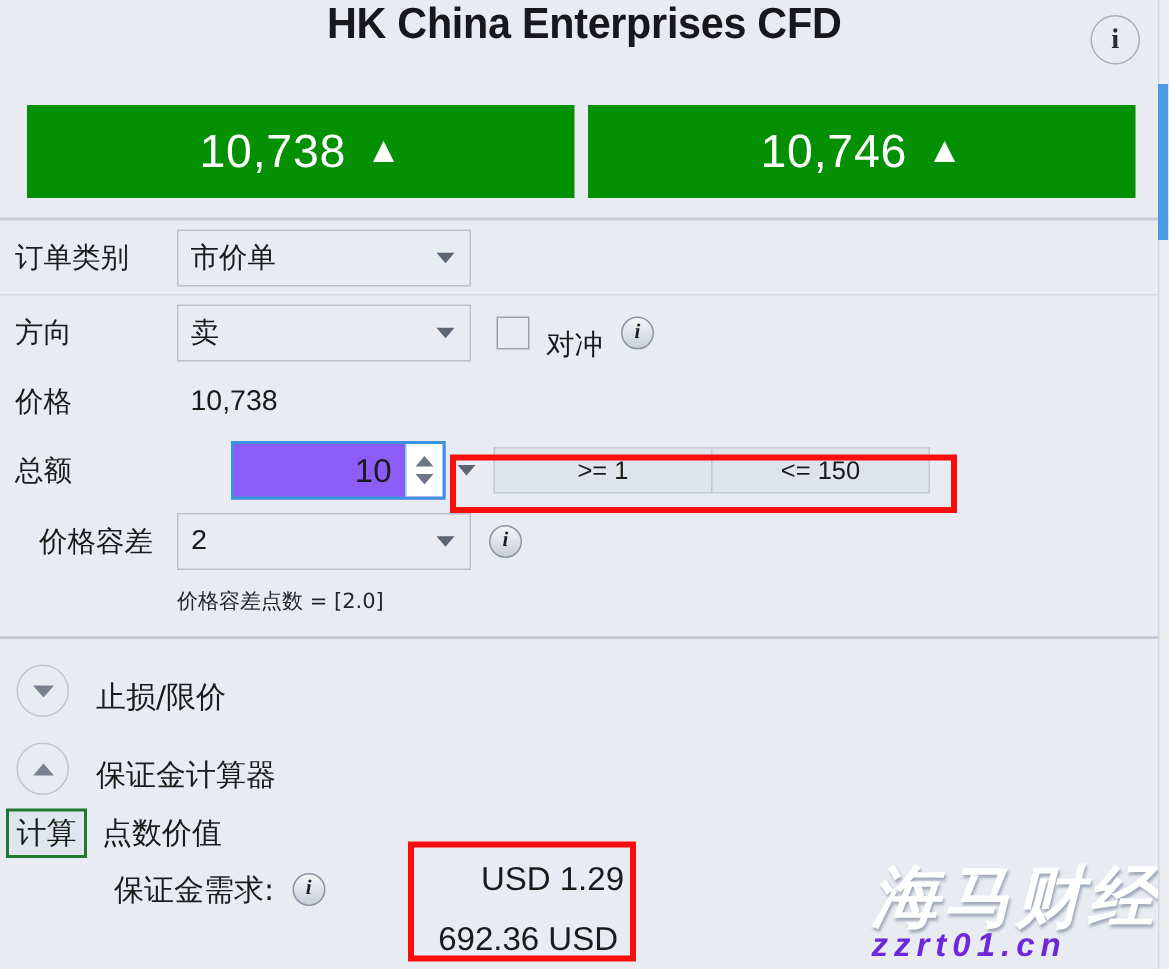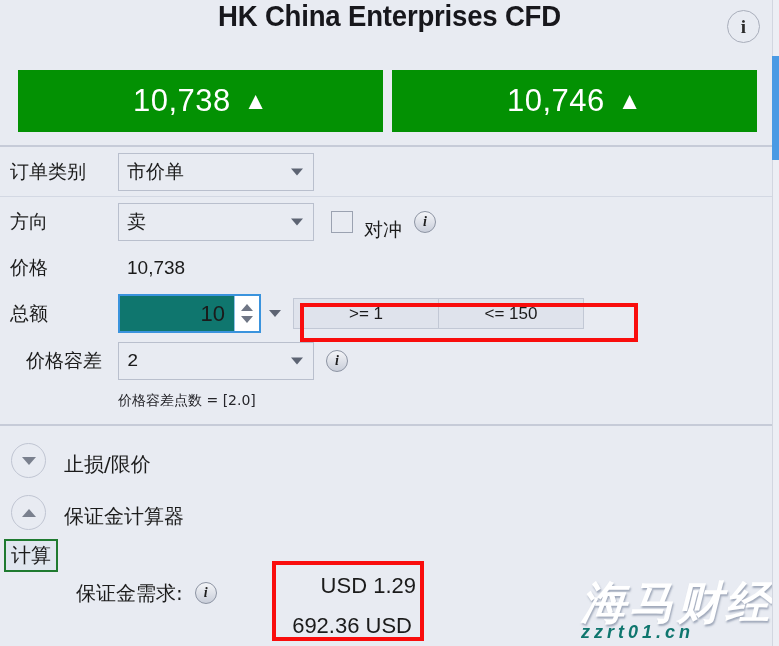--- a/index.html
+++ b/index.html
@@ -186,21 +186,21 @@
   
   .qty-wrap {
     display: flex;
     align-items: center;
     position: relative;
   }
   .qty-box {
     width: 143px;
     height: 39px;
     border: 2px solid #3a93dd;
-    background: #0f766e;
+    background: #8b5cf6;
     display: flex;
     align-items: center;
     box-sizing: border-box;
   }
   .qty-input {
     flex: 1;
     text-align: right;
     font-size: 22px;
     padding-right: 9px;
     border: 0;
@@ -389,24 +389,24 @@
     font-size: 45px;
     font-weight: bold;
     font-style: italic;
     color: #ffffff;
     letter-spacing: 3px;
     text-shadow: 1px 2px 2px rgba(120,132,155,0.65);
     font-family: "DejaVu Sans", "Liberation Sans", sans-serif;
     line-height: 1.05;
   }
   .wm-url {
-    font-size: 18px;
+    font-size: 22px;
     font-weight: bold;
     font-style: italic;
-    color: #0f766e;
+    color: #6d28d9;
     letter-spacing: 4px;
     font-family: "Liberation Sans", sans-serif;
     margin-top: -4px;
   }
 
   
   .scrollbar-track {
     position: absolute;
     right: 0;
     top: 0;
@@ -474,21 +474,21 @@
         <span class="cb-label">对冲</span>
         <span class="info-sm">i</span>
       </div>
     </div>
 
     <div class="row" style="height:44px;">
       <div class="lbl">价格</div>
       <div class="plainval">10,738</div>
     </div>
 
-    <div class="row" style="height:47px;">
+    <div class="row" style="height:47px;gap:36px;">
       <div class="lbl">总额</div>
       <div class="qty-wrap">
         <div class="qty-box">
           <input class="qty-input" type="text" value="10" style="">
           <div class="spinner">
             <div class="sp-up"></div>
             <div class="sp-dn"></div>
           </div>
         </div>
         <div class="qty-caret"></div>
@@ -523,20 +523,21 @@
   <div class="section">
     <div class="circ-btn">
       <div class="chev-up"></div>
     </div>
     <div class="section-title">保证金计算器</div>
   </div>
 
   <div class="calc-area">
     <div class="calc-line">
       <button class="calc-btn">计算</button>
+      <span class="calc-label">点数价值</span>
     </div>
     <div class="calc-line">
       <span class="calc-label2">保证金需求:</span>
       <span class="info-sm">i</span>
     </div>
   </div>
 
   <div class="calc-val calc-val-1">USD 1.29</div>
   <div class="calc-val calc-val-2">692.36 USD</div>
 

